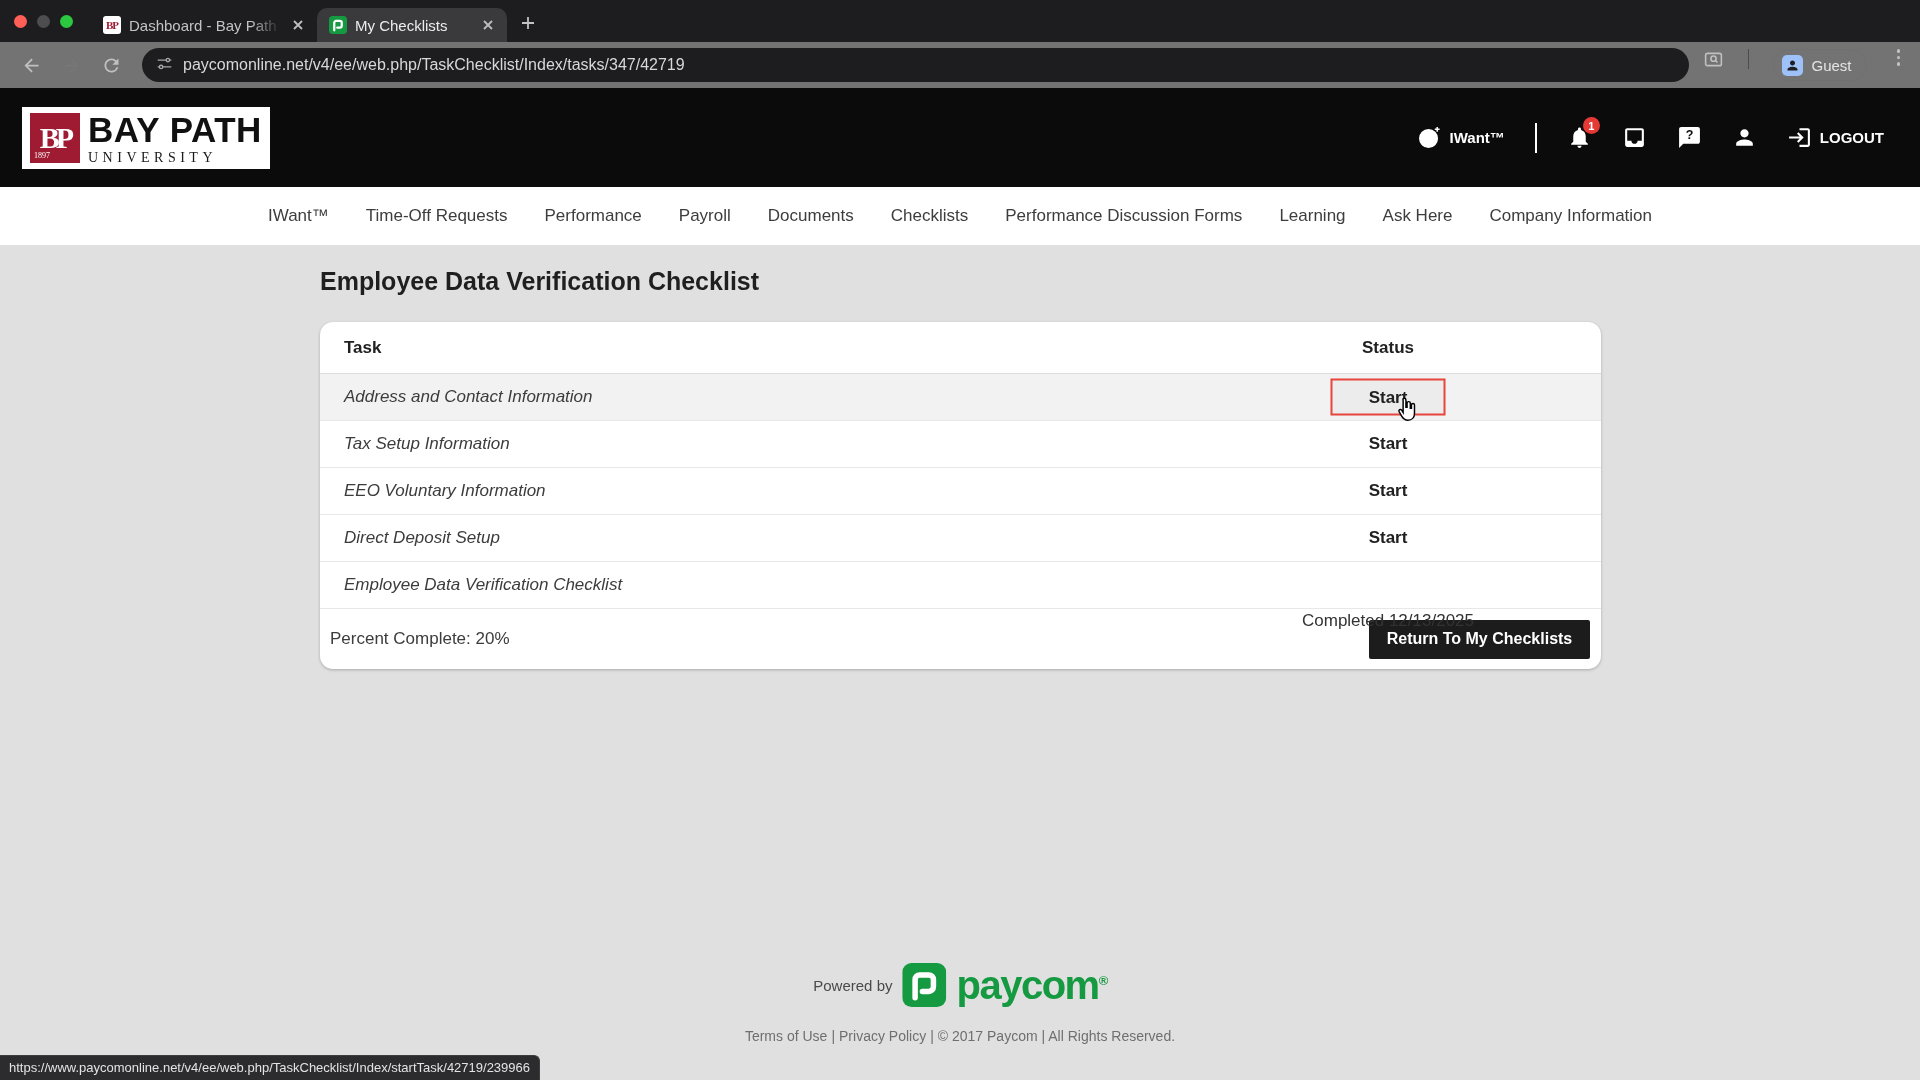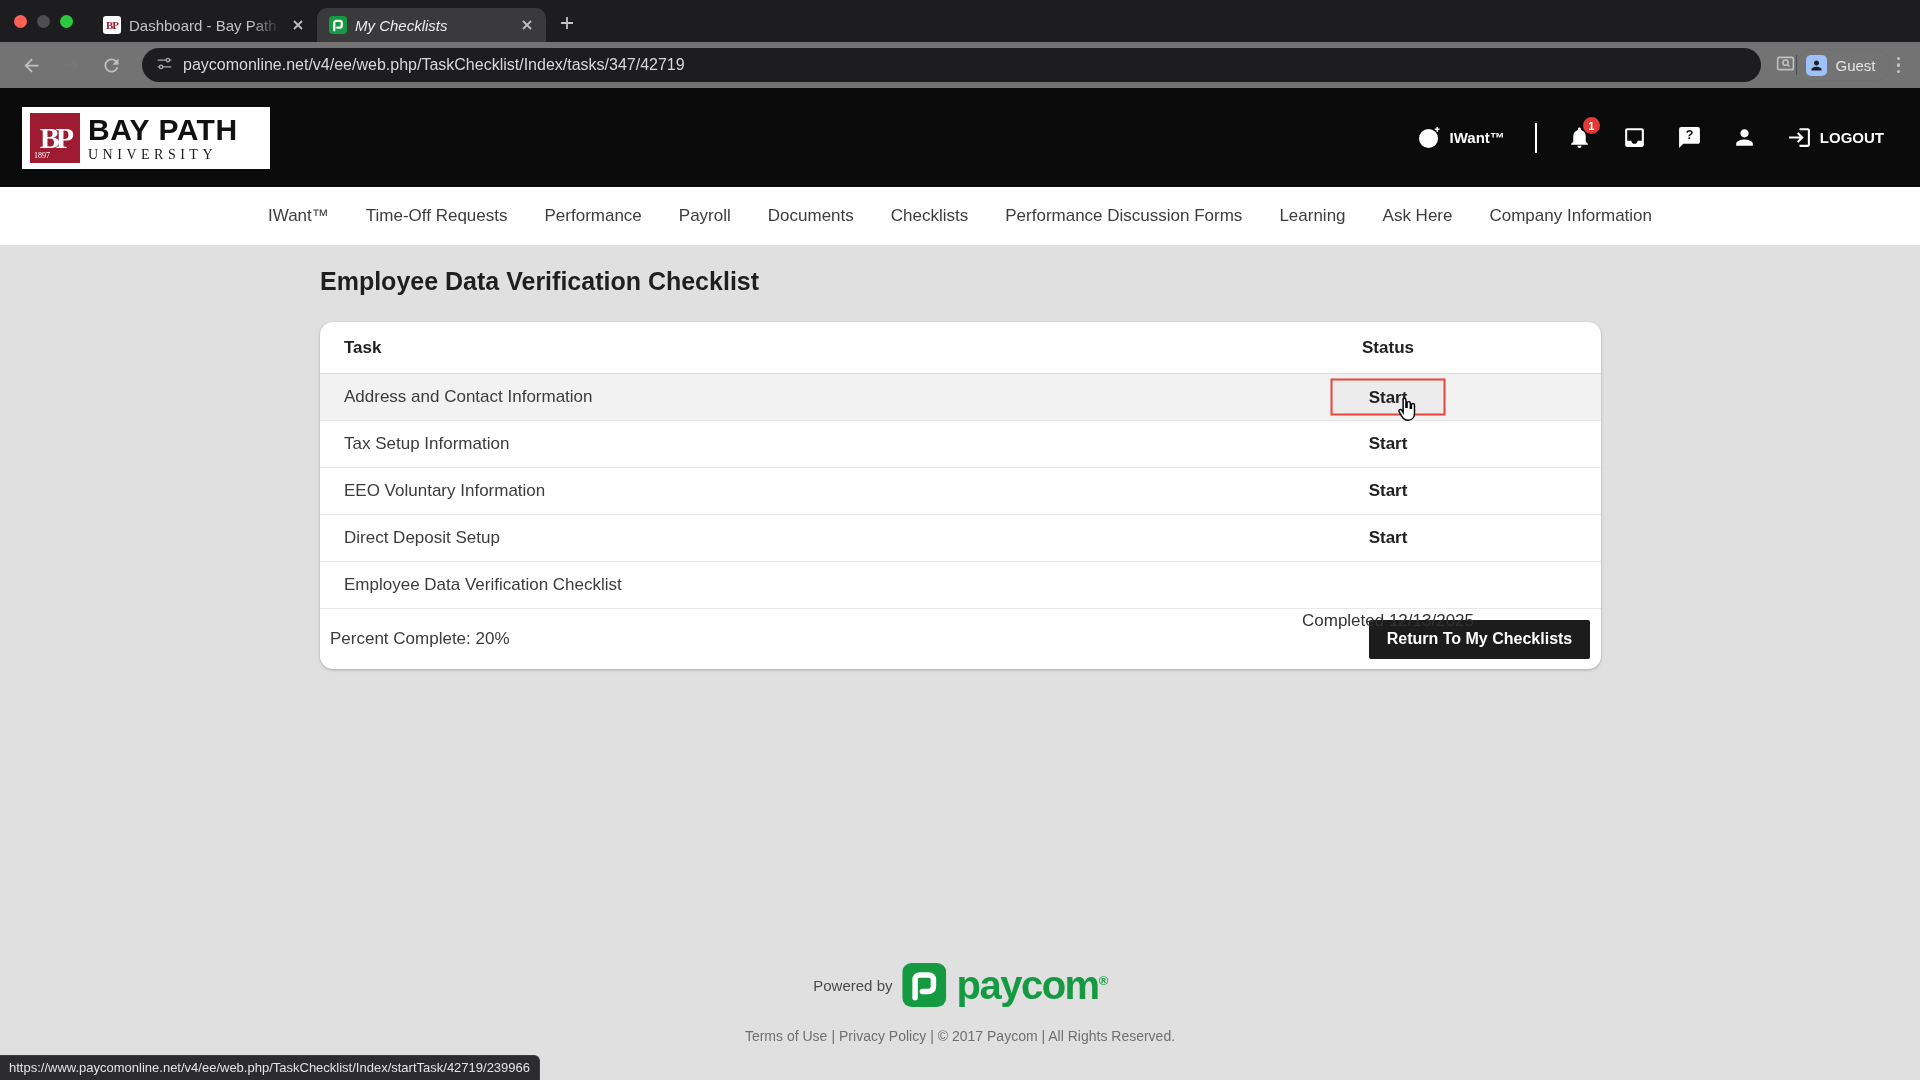--- a/index.html
+++ b/index.html
@@ -7,62 +7,62 @@
               font-family:"Liberation Sans", sans-serif; }
 
   
   .tabstrip { height:42px; background:#1d1d1f; display:flex; align-items:flex-end; padding-left:14px; }
   .traffic { display:flex; align-items:center; gap:10px; height:42px; padding-right:18px; }
   .tl { width:13px; height:13px; border-radius:50%; }
   .tl.red{ background:#ff5f57; } .tl.gray{ background:#4d4d4f; } .tl.green{ background:#2bc840; }
   .tab { height:34px; display:flex; align-items:center; gap:8px; padding:0 10px 0 12px;
          font-size:15px; color:#c3c3c6; max-width:240px; position:relative; }
   .tab.inactive { width:226px; }
-  .tab.active { width:229px; background:#3a3a3d; border-radius:10px 10px 0 0; color:#ececee;font-style:italic; }
+  .tab.active { width:190px; background:#3a3a3d; border-radius:10px 10px 0 0; color:#ececee; }
   .tab-title { white-space:nowrap; overflow:hidden; flex:1;
                -webkit-mask-image:linear-gradient(90deg,#000 80%,transparent); }
   .tab-close { width:18px; height:18px; display:flex; align-items:center; justify-content:center;
                border-radius:4px; flex:none; }
   .tab-close svg { width:10px; height:10px; stroke:#bdbdbf; stroke-width:1.8; }
   .favicon { width:18px; height:18px; flex:none; border-radius:3px; display:flex;
              align-items:center; justify-content:center; }
   .favicon.baypath { background:#fff; color:#9e1b32; font-family:"Liberation Serif", serif;
                      font-weight:bold; font-size:11px; letter-spacing:-1px; }
   .newtab { width:30px; height:30px; margin:0 0 4px 6px; display:flex; align-items:center;
             justify-content:center; border-radius:6px; }
   .newtab svg { width:16px; height:16px; stroke:#c3c3c6; stroke-width:1.8; }
 
   .toolbar { height:46px; background:#737373; display:flex; align-items:center; padding:0 14px; gap:6px; }
   .navbtn { width:34px; height:34px; border-radius:50%; display:flex; align-items:center; justify-content:center; }
   .navbtn svg { width:21px; height:21px; }
   .urlbar { flex:1; height:34px; background:#1d1d1f; border-radius:17px; margin:0 8px;
             display:flex; align-items:center; padding:0 14px; gap:10px; }
   .urlbar .tune svg { width:17px; height:17px; stroke:#a8a8ab; }
   .url-text { color:#d8d8da; font-size:16px; white-space:nowrap; }
-  .tool-right { display:flex; align-items:center; gap:0; }
+  .tool-right { display:flex; align-items:flex-start; gap:24px; }
   .iconbtn svg { width:21px; height:21px; }
   .vdiv { width:1px; height:20px; background:#4c4c4e; }
   .guest { height:32px; border:1px solid #707072; border-radius:16px; display:flex; align-items:center;
            gap:8px; padding:0 14px 0 8px; color:#e4e4e6; font-size:15px; }
   .guest-avatar { width:21px; height:21px; border-radius:5px; background:#9dc1f8; display:flex;
                   align-items:center; justify-content:center; }
   .guest-avatar svg { width:15px; height:15px; fill:#1e1f22; }
   .dots { display:flex; flex-direction:column; gap:3px; padding:0 6px; }
   .dots i { width:3.5px; height:3.5px; border-radius:50%; background:#c3c3c6; }
 
   
   .app-header { height:99px; background:#0b0b0b; display:flex; align-items:center;
                 justify-content:space-between; padding:0 36px 0 22px; }
   .logo-box { background:#fff; height:62px; width:248px; display:flex; align-items:center;
               gap:8px; padding:6px 8px; }
   .monogram { background:#9e1b32; width:50px; height:50px; color:#fff; position:relative;
               font-family:"Liberation Serif", serif; display:flex; align-items:center; justify-content:center; }
   .monogram .bp { font-size:30px; font-weight:bold; letter-spacing:-4px; }
   .monogram .year { position:absolute; bottom:3px; left:4px; font-size:8px; background:#9e1b32; }
-  .logo-text .l1 { font-size:30px; font-weight:800; color:#111; letter-spacing:.5px;
+  .logo-text .l1 { font-size:35px; font-weight:800; color:#111; letter-spacing:.5px;
                    font-family:"Liberation Sans", sans-serif; }
   .logo-text .l2 { font-size:14px; color:#1a1a1a; letter-spacing:4.5px; font-family:"Liberation Serif", serif; }
   .header-icons { display:flex; align-items:center; gap:30px; color:#fff; }
   .hgroup { display:flex; align-items:center; gap:8px; font-size:15px; font-weight:bold; }
   .hicon svg { width:25px; height:25px; fill:#fff; display:block; }
   .hdiv { width:2px; height:30px; background:#fff; }
   .bell-wrap { position:relative; }
   .badge { position:absolute; top:-8px; right:-8px; min-width:17px; height:17px; border-radius:9px;
            background:#e53935; color:#fff; font-size:11px; font-weight:bold; display:flex;
            align-items:center; justify-content:center; padding:0 4px; }
@@ -77,21 +77,21 @@
   .card { position:absolute; left:320px; top:77px; width:1281px; background:#fff;
           box-shadow:0 1px 3px rgba(0,0,0,.25);border-radius:13px; }
   .thead { height:52px; position:relative; border-bottom:1px solid #dcdcdc; }
   .th-task { position:absolute; left:24px; top:50%; transform:translateY(-50%);
              font-size:17px; font-weight:bold; color:#212121; }
   .th-status { position:absolute; left:1068px; top:50%; transform:translate(-50%,-50%);
                font-size:17px; font-weight:bold; color:#212121; }
   .trow { height:47px; position:relative; border-bottom:1px solid #e8e8e8; }
   .trow.hover { background:#f2f2f2; }
   .td-task { position:absolute; left:24px; top:50%; transform:translateY(-50%);
-             font-size:17px; color:#3c3c3c; }
+             font-size:17px; color:#3c3c3c;font-style:italic; }
   .td-status { position:absolute; left:1068px; top:50%; transform:translate(-50%,-50%);
                font-size:17px; }
   .status-link { font-weight:bold; color:#212121; }
   .status-text { color:#333;margin-top:36px; }
   .start-btn { width:115px; height:37px; background:#ececec; border:2px solid #e8453c;
                font-size:17px; font-weight:bold; color:#212121; display:flex; align-items:center;
                justify-content:center; font-family:"Liberation Sans", sans-serif; }
   .tfoot { height:60px; display:flex; align-items:center; justify-content:space-between;
            padding:0 11px 0 10px; }
   .percent { font-size:17px; color:#3c3c3c; }

